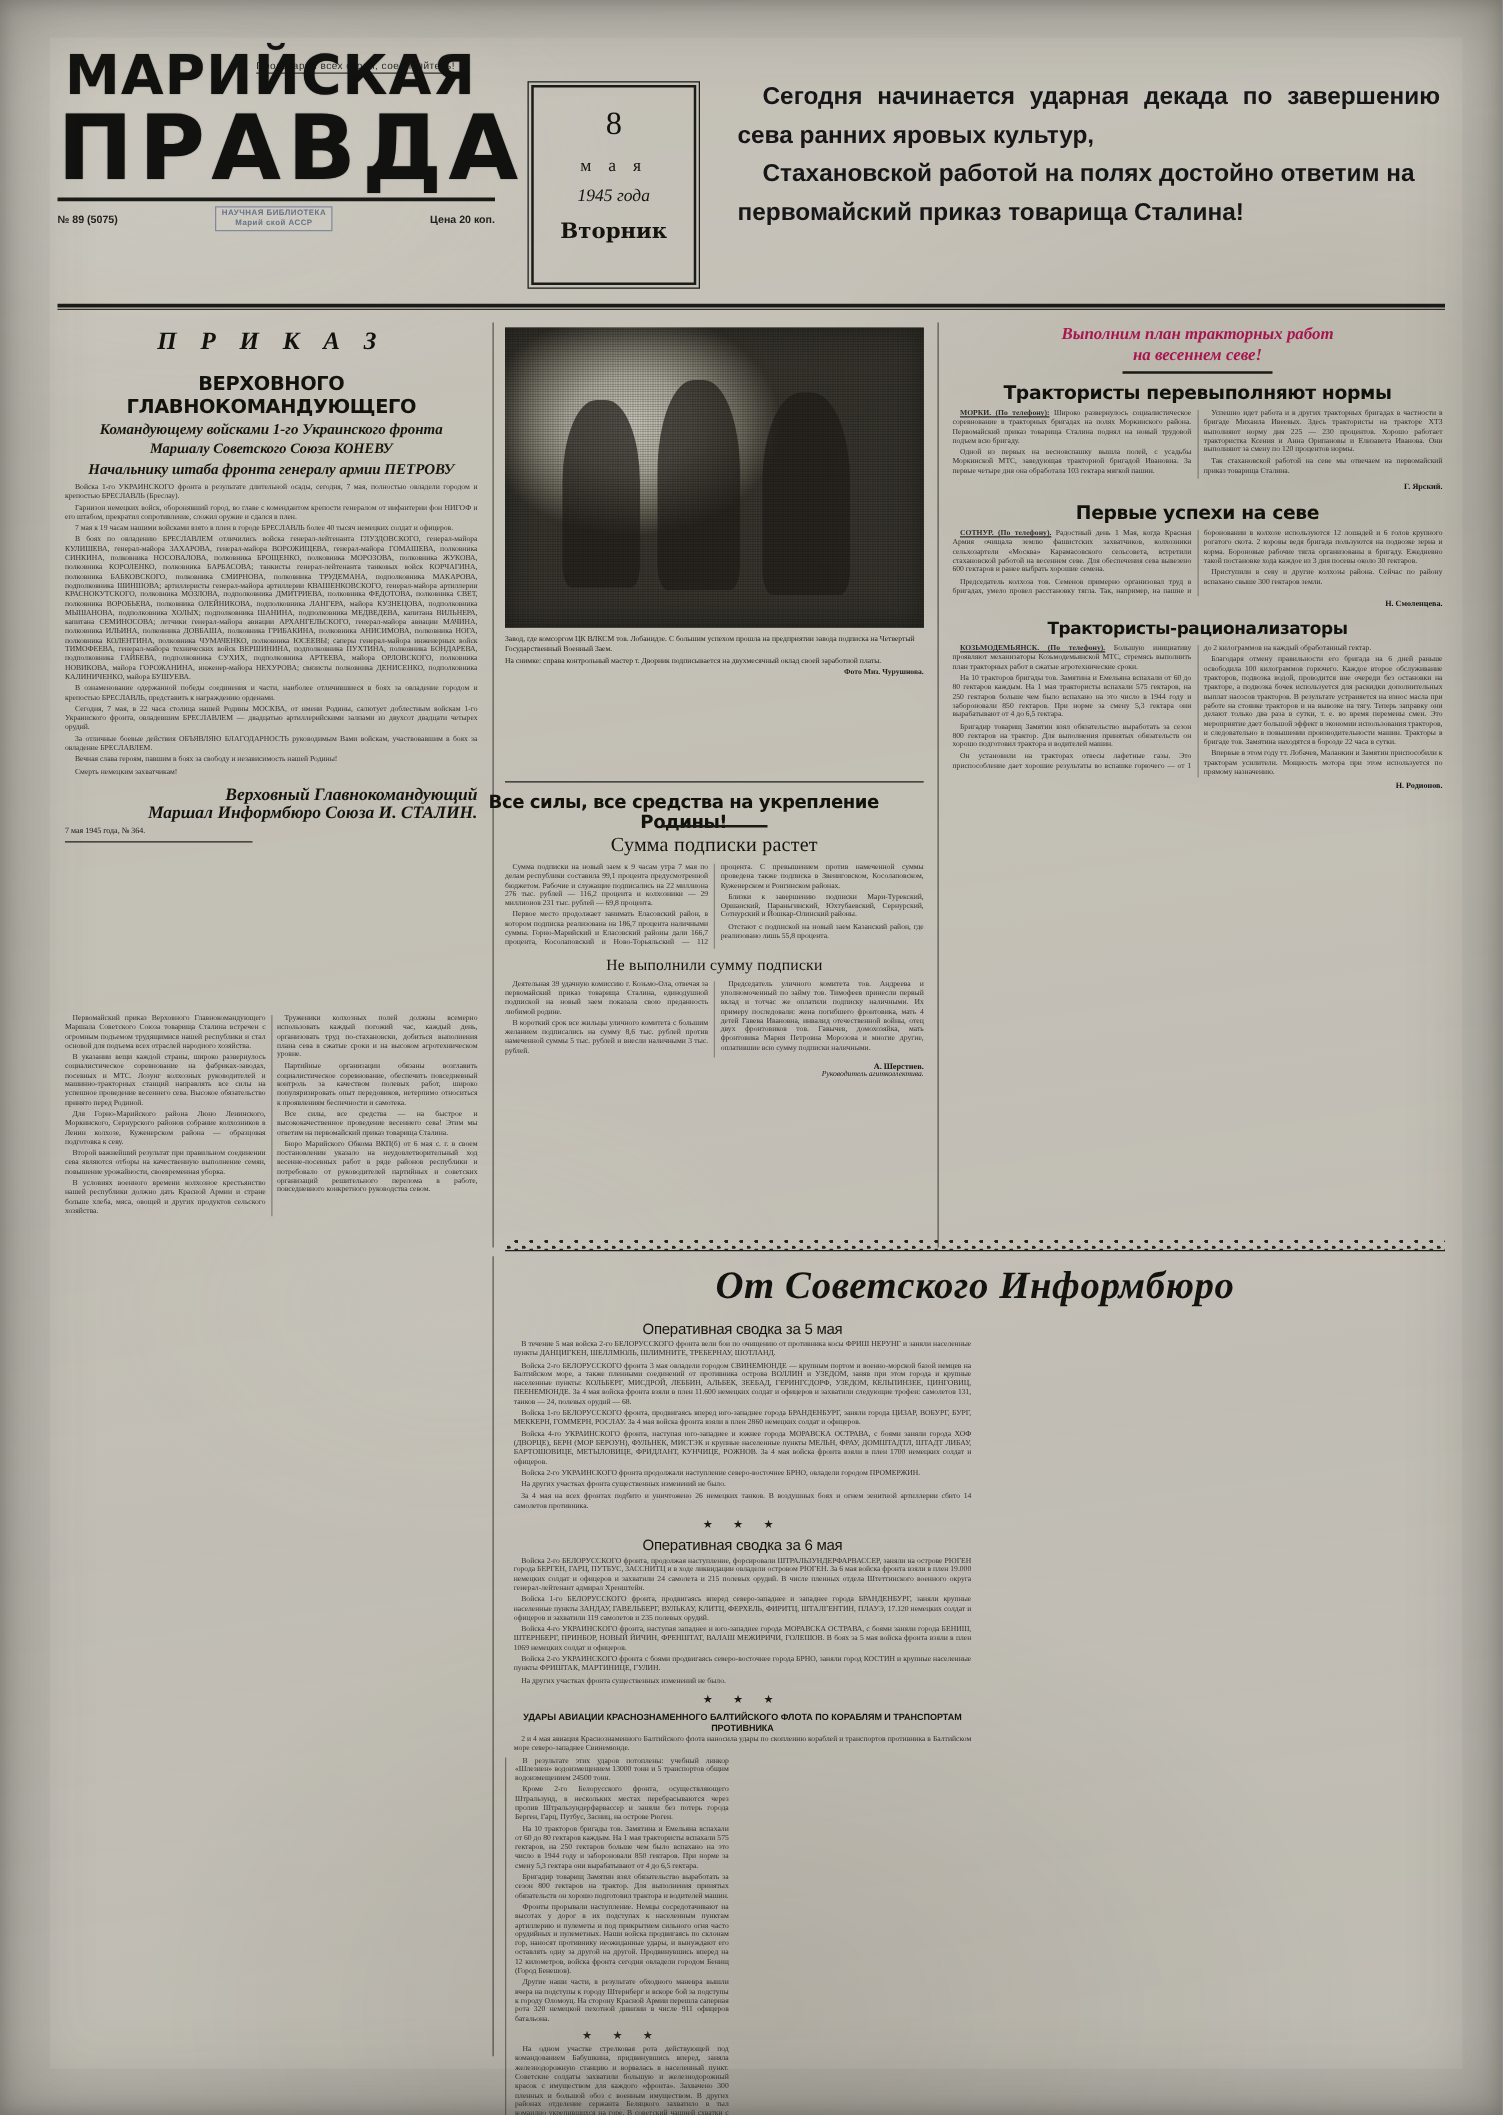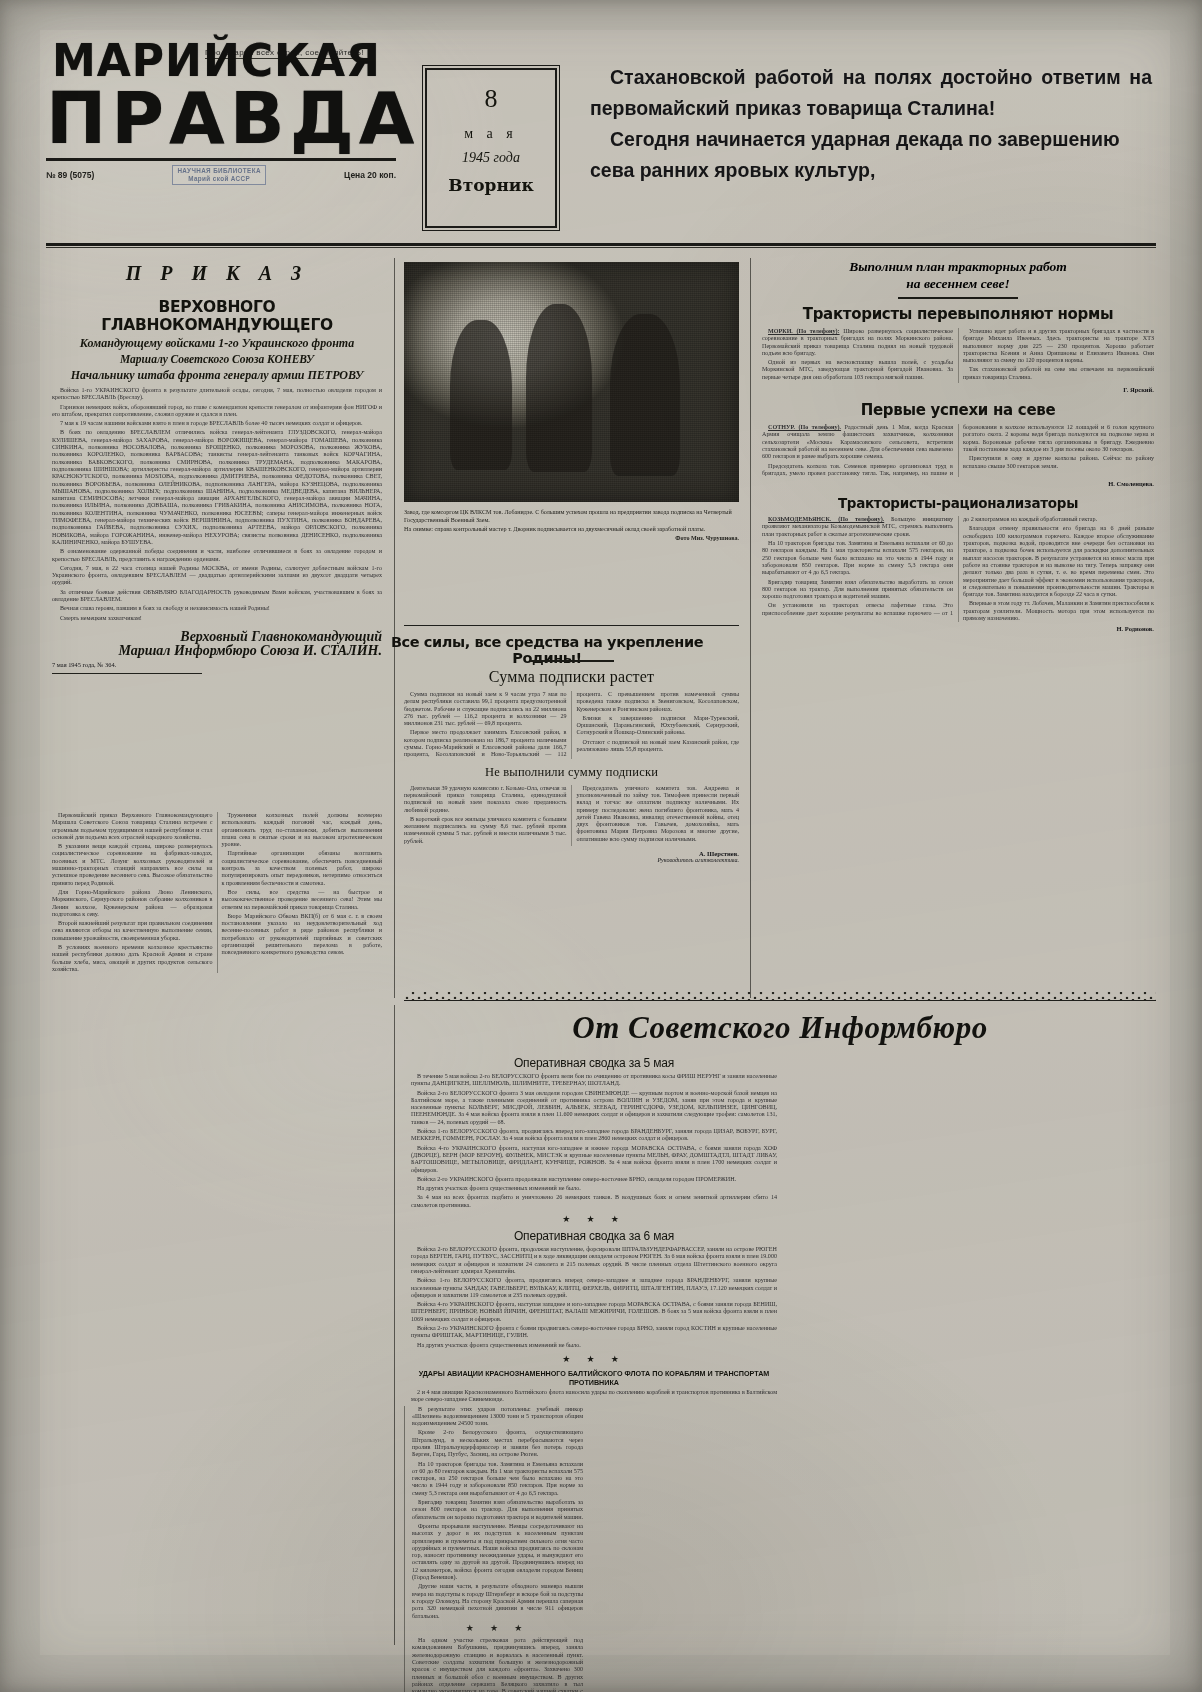--- a/index.html
+++ b/index.html
@@ -199,21 +199,21 @@
     color: #16160f; letter-spacing: .2px;
   }
   .twocol { column-count: 2; column-gap: 10px; column-rule: 1px solid rgba(40,40,34,.4); margin-top: 5px; }
   .sign-right { text-align: right; font-weight: bold; font-size: 6.6px; margin-top: 4px; }
   .sign-right .role { font-weight: normal; font-style: italic; font-size: 6.1px; display:block; }
 
   
   #right-col { position: absolute; left: 762px; top: 258px; width: 392px; }
   #tractor-head {
     text-align: center; font-style: italic; font-weight: bold;
-    font-size: 13.5px; line-height: 17px; color: #000000;
+    font-size: 13.5px; line-height: 17px; color: #be185d;
   }
   .hr-center { width: 120px; height: 2px; background: #1e1e19; margin: 5px auto 6px auto; }
   .h-sans-bold {
     text-align: center; font-family: "DejaVu Sans", sans-serif; font-weight: bold;
     font-size: 15px; color: #14140f; letter-spacing: -.3px;
   }
   .h-sans-bold.sm { font-size: 13.5px; }
   .city { font-weight: bold; text-decoration: underline; }
   .sign-r { text-align: right; font-weight: bold; font-size: 6.5px; margin-top: 3px; }
   .sep-wave {
@@ -271,22 +271,22 @@
   </div>
 
   <div id="date-box">
     <div id="date-day">8</div>
     <div id="date-month">м а я</div>
     <div id="date-year">1945 года</div>
     <div id="date-dow">Вторник</div>
   </div>
 
   <div id="banner">
+    <p>Сегодня начинается ударная декада по завершению сева ранних яровых культур,</p>
     <p>Стахановской работой на полях достойно ответим на первомайский приказ товарища Сталина!</p>
-    <p>Сегодня начинается ударная декада по завершению сева ранних яровых культур,</p>
   </div>
 
   <div id="head-rule" class="rule-thick"></div>
   <div id="head-rule2"></div>
 
   <div class="vline" style="left:394px; top:258px; height:740px;"></div>
   <div class="vline" style="left:750px; top:258px; height:740px;"></div>
   <div class="vline" style="left:394px; top:1005px; height:640px;"></div>
 
   <div id="order-block">

